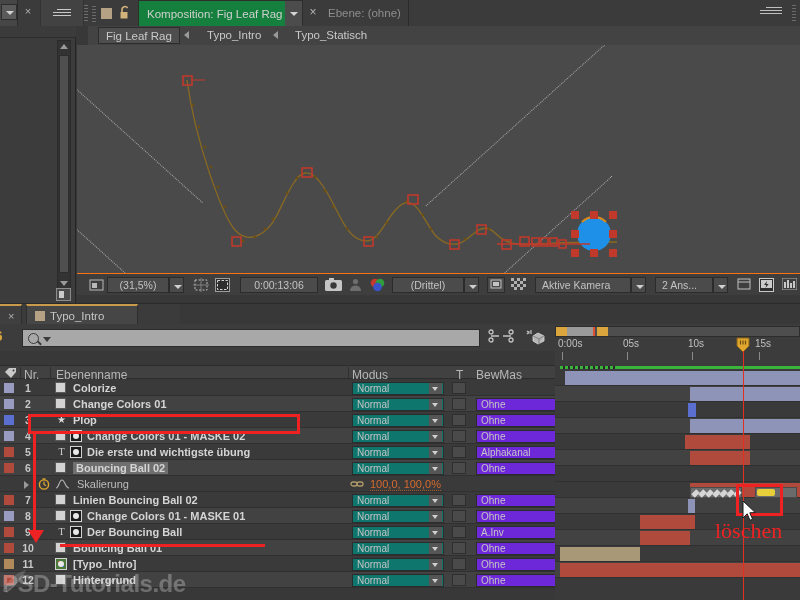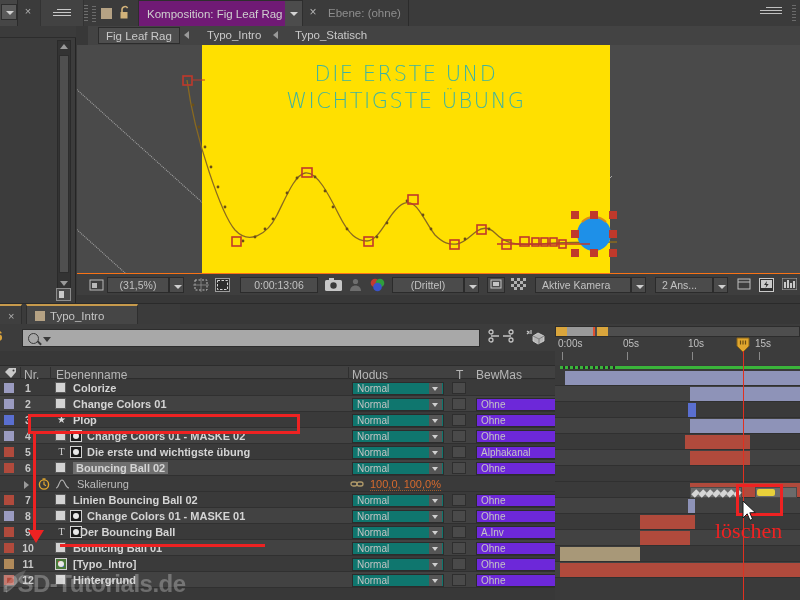--- a/index.html
+++ b/index.html
@@ -27,21 +27,21 @@
   .hamb i:nth-child(3) { width: 18px; }
   .grip { position: absolute; top: 5px; width: 4px; height: 16px; }
   .grip i { display: block; width: 4px; height: 1px; background: #6e6e6e; margin-bottom: 2px; }
 
   
   #comp-tabbar { position: absolute; left: 88px; top: 0; width: 712px; height: 26px; background: #3b3b3b; }
   .ct-grip { position: absolute; left: 4px; top: 6px; width: 4px; height: 14px; }
   .ct-grip i { display: block; width: 4px; height: 1px; background: #6b6b6b; margin-bottom: 2px; }
   .ct-swatch { position: absolute; left: 13px; top: 8px; width: 11px; height: 11px; background: #b5a284; }
   .ct-lock { position: absolute; left: 30px; top: 5px; width: 14px; height: 16px; }
-  .ct-title { position: absolute; left: 50px; top: 0; height: 26px; line-height: 26px; padding: 0 8px; background: #701a75; color: #cfcfcf; font-size: 11.5px; border: 1px solid #2e2e2e; border-bottom: none; }
+  .ct-title { position: absolute; left: 50px; top: 0; height: 26px; line-height: 26px; padding: 0 8px; background: #15803d; color: #cfcfcf; font-size: 11.5px; border: 1px solid #2e2e2e; border-bottom: none; }
   .ct-caret { position: absolute; top: 0; height: 26px; width: 18px; background: #4c4c4c; border: 1px solid #2e2e2e; border-left: none; border-bottom: none; }
   .ct-caret::after { content: ""; position: absolute; left: 5px; top: 11px; border-left: 4px solid transparent; border-right: 4px solid transparent; border-top: 4px solid #d4d4d4; }
   .ct-close { position: absolute; top: 5px; width: 12px; height: 14px; line-height: 14px; text-align: center; color: #b4b4b4; font-size: 12px; }
   .ct-second { position: absolute; top: 0; height: 26px; line-height: 26px; color: #8e8e8e; font-size: 11.5px; }
   #ct-sep { position: absolute; left: 320px; top: 0; width: 1px; height: 26px; background: #2b2b2b; }
   .ct-right-menu { position: absolute; right: 18px; top: 7px; width: 22px; height: 10px; }
   .ct-right-menu i { display: block; height: 1px; background: #c0c0c0; margin-bottom: 2px; }
   .ct-right-menu i:nth-child(1) { width: 16px; margin-left: 6px; }
   .ct-right-menu i:nth-child(2) { width: 22px; }
   .ct-right-menu i:nth-child(3) { width: 22px; }
@@ -253,26 +253,20 @@
     <div id="lp-btm-icon"></div>
   </div>
 
   <div id="viewer">
 
     <div class="guide" style="left:-60px; top:-10px; width:250px; transform: rotate(42deg);"></div>
     <div class="guide" style="left:-60px; top:130px; width:250px; transform: rotate(42deg);"></div>
     <div class="guide" style="left:535px; top:-6px; width:250px; transform: rotate(138deg);"></div>
     <div class="guide" style="left:535px; top:132px; width:250px; transform: rotate(138deg);"></div>
 
-    <div id="comp-frame">
-      <div id="comp-text">
-        <div class="comp-line">Die erste und</div>
-        <div class="comp-line">wichtigste Übung</div>
-      </div>
-    </div>
 
     <svg id="motion-path" viewBox="0 0 723 228">
       <path d="M110,35 C118,95 145,170 158,185 C172,200 190,190 200,170 C210,150 218,130 228,128 C240,126 252,150 262,170 C272,190 280,196 290,196 C300,196 308,178 316,168 C324,158 330,155 337,160 C344,165 350,180 358,190 C366,198 372,200 380,199 C388,198 394,190 400,186 C406,182 412,182 418,188 C424,194 430,198 440,199 C452,200 466,199 480,198 C500,197 520,197 540,197" fill="none" stroke="#8a6a20" stroke-width="1.3"></path>
       <g fill="#6a4e16">
         <circle cx="116" cy="60" r="1.4"></circle>
           <circle cx="122" cy="82" r="1.4"></circle>
           <circle cx="128" cy="102" r="1.4"></circle>
         <circle cx="134" cy="122" r="1.4"></circle>
           <circle cx="141" cy="142" r="1.4"></circle>
           <circle cx="148" cy="162" r="1.4"></circle>
@@ -591,21 +585,21 @@
         <div class="lname" style="left: 87px;">Change Colors 01 - MASKE 01</div>
         <div class="modus">Normal<div class="modus-c"></div></div>
         <div class="tbox"></div>
         <div class="bewmas">Ohne</div>
       </div>
       <div class="lrow odd" style="top: 524px;">
         <div class="lcolor" style="background: rgb(176, 74, 60);"></div>
         <div class="lnum">9</div>
         <div class="ltype">T</div>
         <div class="lmask" style="left: 70px;"></div>
-        <div class="lname" style="left: 80px; text-align: center;">Der Bouncing Ball</div>
+        <div class="lname" style="left: 87px; text-align: center;">Der Bouncing Ball</div>
         <div class="modus">Normal<div class="modus-c"></div></div>
         <div class="tbox"></div>
         <div class="bewmas">A.Inv</div>
       </div>
       <div class="lrow even" style="top: 540px;">
         <div class="lcolor" style="background: rgb(176, 74, 60);"></div>
         <div class="lnum">10</div>
         <div class="lsw"></div>
         <div class="lname" style="left: 73px;">Bouncing Ball 01</div>
         <div class="modus">Normal<div class="modus-c"></div></div>

